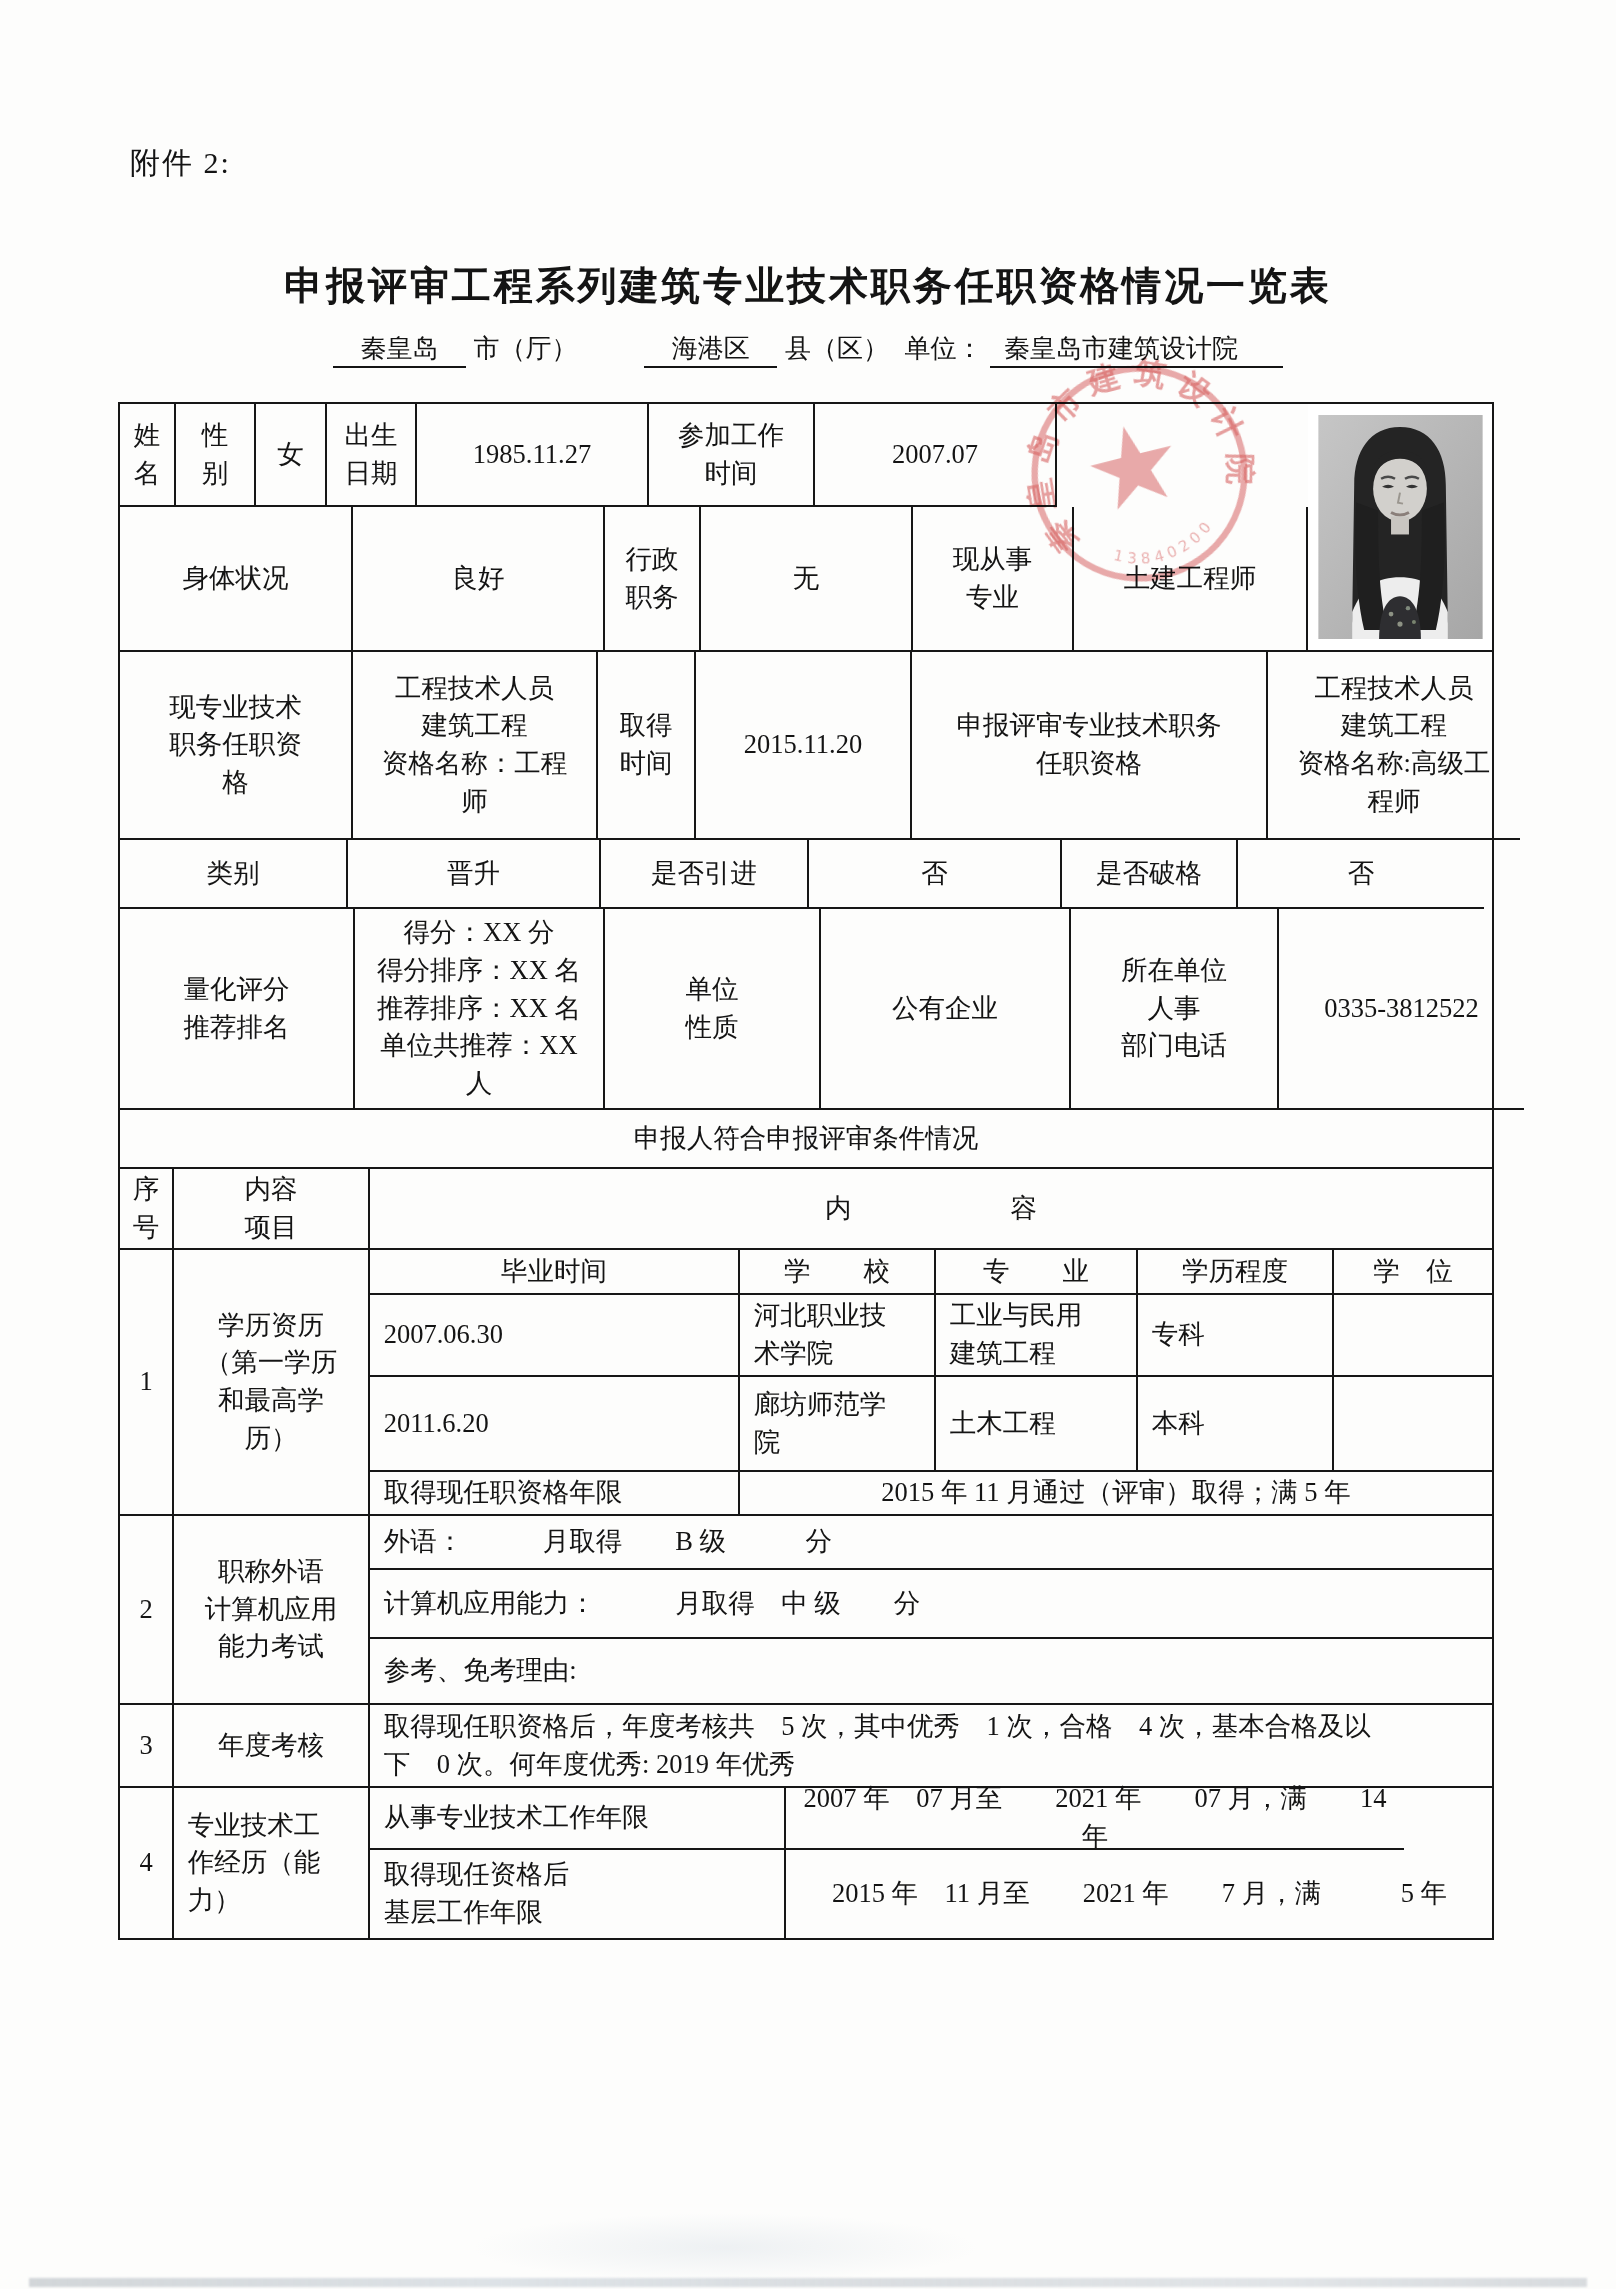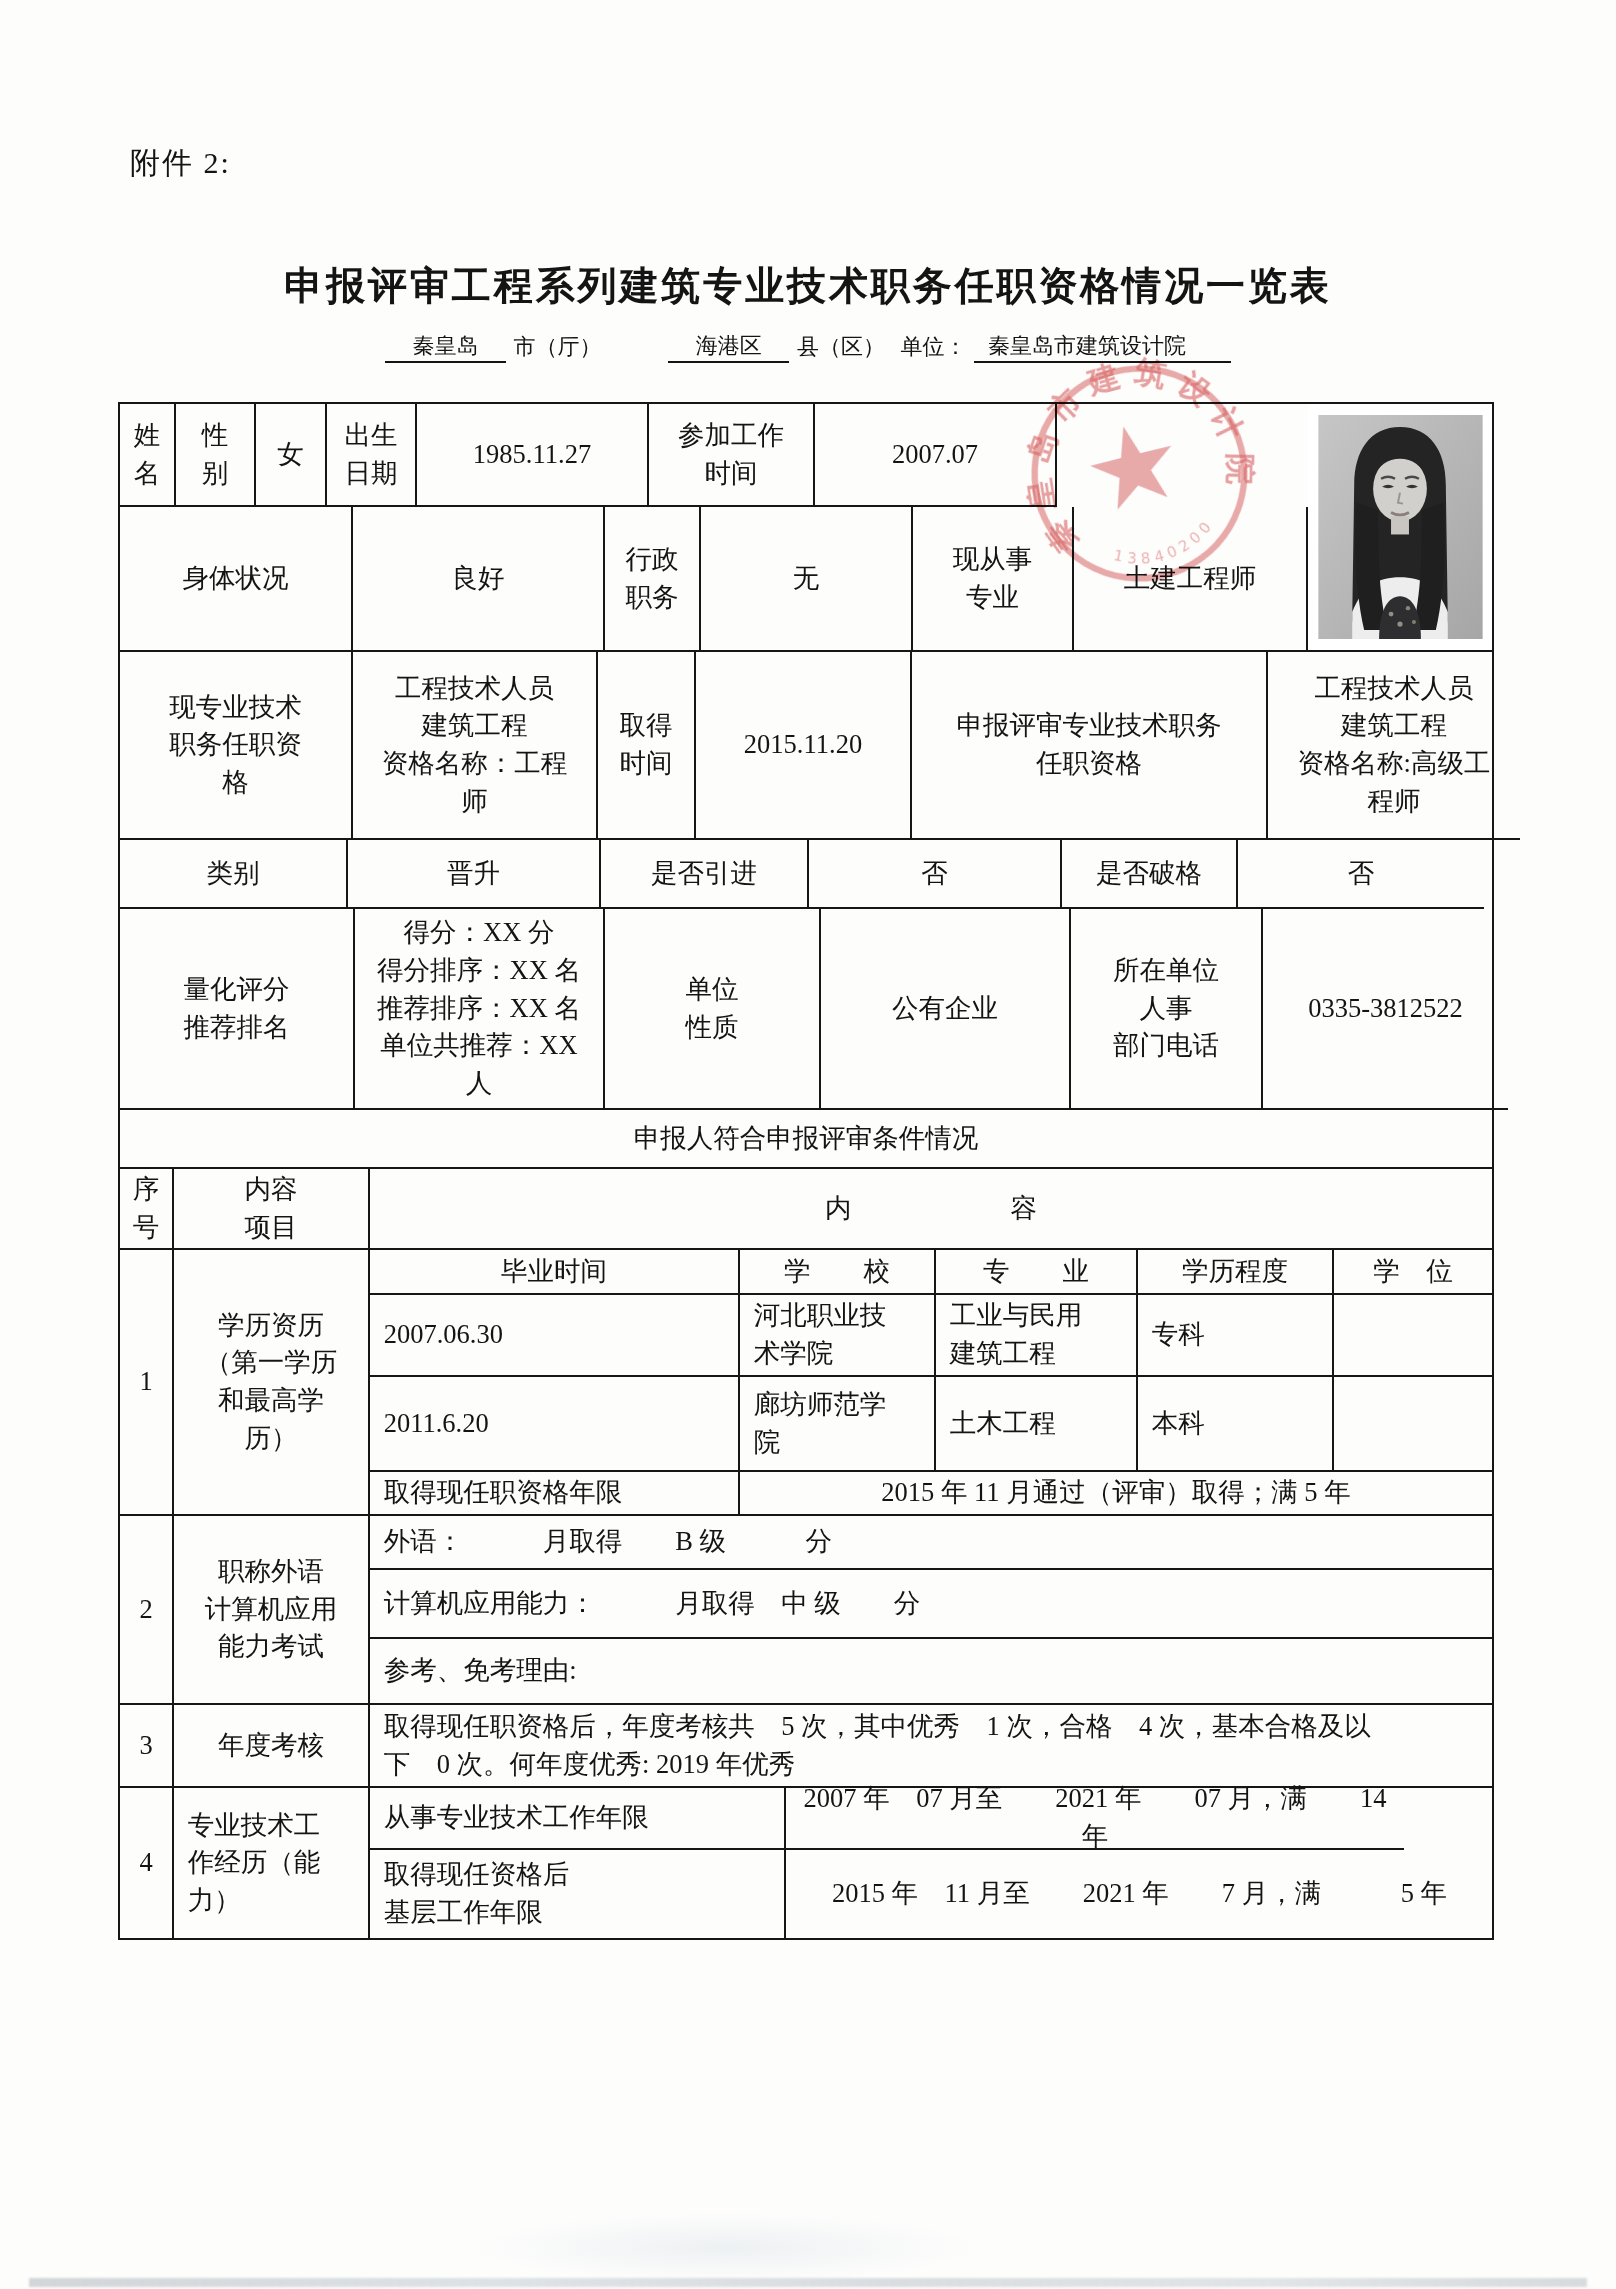--- a/index.html
+++ b/index.html
@@ -5,21 +5,21 @@
   html,body{margin:0;padding:0}
   body{
     width:1616px;height:2290px;position:relative;overflow:hidden;
     background:#fdfdfc;color:#141414;
     font-family:"Liberation Serif","DejaVu Serif",serif;
   }
   .attachment{position:absolute;left:130px;top:143px;font-size:30px;letter-spacing:2px}
   .title{position:absolute;left:0;top:259px;width:100%;text-align:center;
          font-size:39px;font-weight:bold;letter-spacing:2.9px}
   .region{position:absolute;left:0;top:331px;width:100%;display:flex;
-          justify-content:center;align-items:center;font-size:22px;white-space:nowrap}
+          justify-content:center;align-items:flex-start;font-size:26px;white-space:nowrap}
   .uline{border-bottom:2px solid #141414;padding:0 27.4px;text-align:center}
   .region .sep{padding:0 7.8px}
   .region .gap{width:59px}
 
   .tbl{position:absolute;left:118px;top:402px;width:1372px;border:2.9px solid #161616;background:rgba(255,255,255,.0)}
   .r{display:flex;align-items:stretch}
   .c{box-sizing:border-box;flex-shrink:0;
      border-right:2px solid #161616;border-bottom:2px solid #161616;
      display:flex;align-items:center;justify-content:center;
      text-align:center;white-space:pre-line;
@@ -151,21 +151,21 @@
     <div class="c" style="width:235px;height:201px">量化评分
 推荐排名</div>
     <div class="c" style="width:250px;height:201px">得分：XX 分
 得分排序：XX 名
 推荐排序：XX 名
 单位共推荐：XX
 人</div>
     <div class="c" style="width:216px;height:201px">单位
 性质</div>
     <div class="c" style="width:250px;height:201px">公有企业</div>
-    <div class="c" style="width:192px;height:201px">所在单位
+    <div class="c" style="width:208px;height:201px">所在单位
 人事
 部门电话</div>
     <div class="c nbr" style="width:245px;height:201px">0335-3812522</div>
   </div>
 
   <div class="r">
     <div class="c nbr" style="width:1372px;height:59px">申报人符合申报评审条件情况</div>
   </div>
 
   <div class="r">

